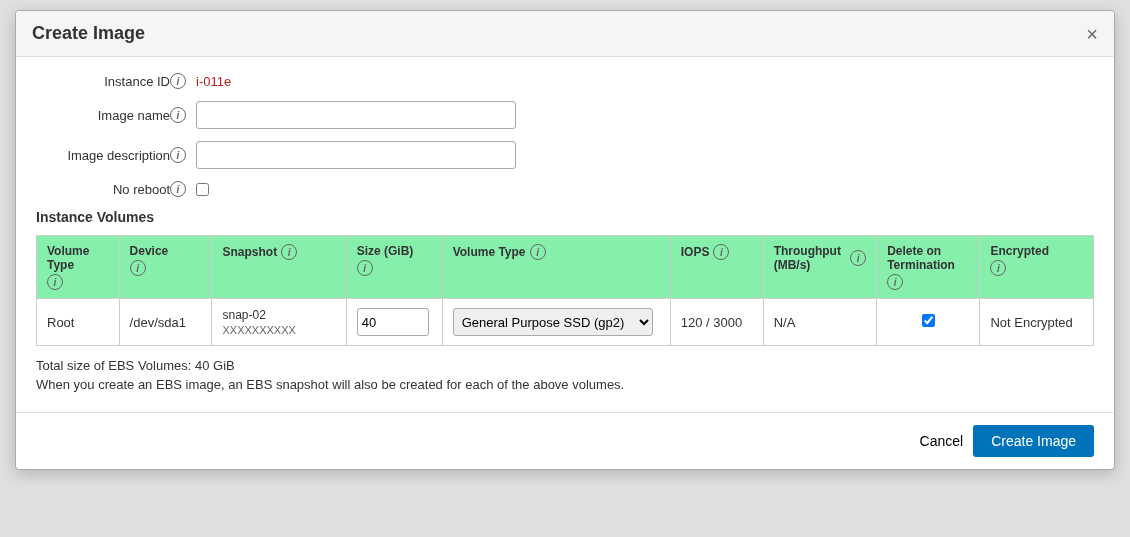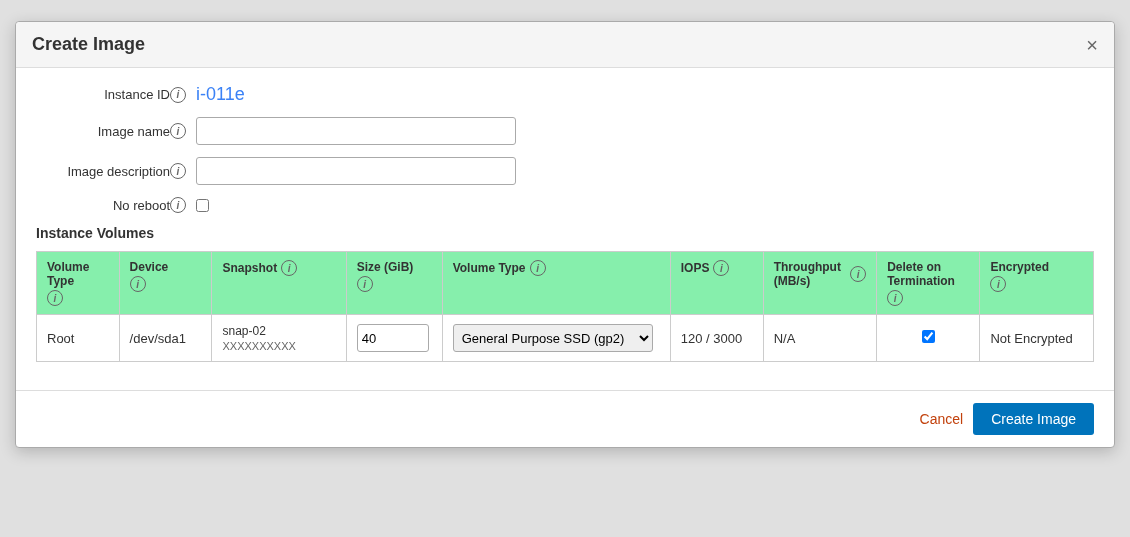--- a/index.html
+++ b/index.html
@@ -9,21 +9,21 @@
       background: #e8e8e8;
       color: #333;
     }
     .modal-overlay {
       width: 1130px;
       height: 537px;
       background: #e0e0e0;
       display: flex;
       align-items: flex-start;
       justify-content: center;
-      padding-top: 21px;
+      padding-top: 10px;
     }
     .modal {
       width: 1100px;
       background: #fff;
       border: 1px solid #aaa;
       border-radius: 4px;
       box-shadow: 0 4px 16px rgba(0,0,0,0.2);
     }
     .modal-header {
       display: flex;
@@ -60,22 +60,22 @@
       text-align: right;
       padding-right: 10px;
       color: #333;
       font-size: 13px;
       display: flex;
       align-items: center;
       justify-content: flex-end;
       gap: 0;
     }
     .form-value {
-      color: #3b82f6;
-      font-size: 18px;
+      color: #b91c1c;
+      font-size: 13px;
     }
     .info-icon {
       display: inline-flex;
       align-items: center;
       justify-content: center;
       width: 16px;
       height: 16px;
       border-radius: 50%;
       border: 1px solid #666;
       color: #666;
@@ -175,21 +175,21 @@
       display: flex;
       justify-content: flex-end;
       align-items: center;
       padding: 12px 20px;
       gap: 10px;
       border-top: 1px solid #ddd;
     }
     .cancel-btn {
       background: none;
       border: none;
-      color: #c2410c;
+      color: #000000;
       font-size: 14px;
       cursor: pointer;
       text-decoration: none;
     }
     .create-btn {
       background: #0073bb;
       color: white;
       border: none;
       border-radius: 3px;
       padding: 8px 18px;
@@ -355,20 +355,22 @@
         <input type="checkbox" checked="" style="">
       </td>
       <td>Not Encrypted</td>
     </tr>
           </tbody>
       </table>
 
       
 
       
+      <p class="note-text">Total size of EBS Volumes: 40 GiB</p>
+      <p class="note-text">When you create an EBS image, an EBS snapshot will also be created for each of the above volumes.</p>
 
     </div>
 
     <div class="modal-footer">
       <button class="cancel-btn">Cancel</button>
       <button class="create-btn">Create Image</button>
     </div>
 
   </div>
 </div>

